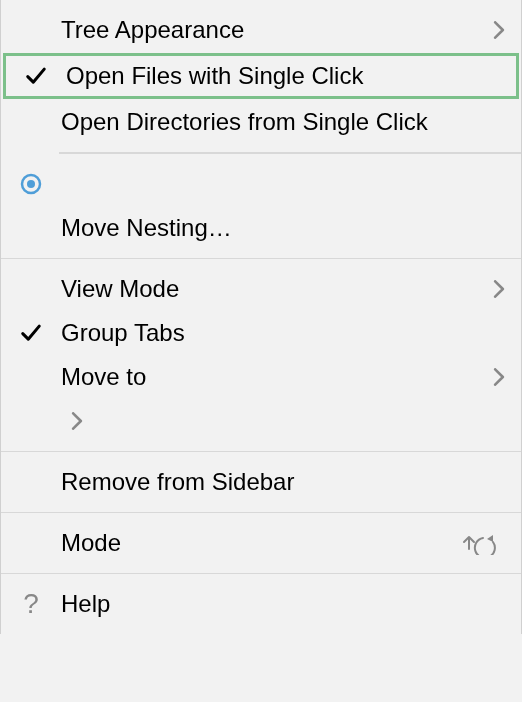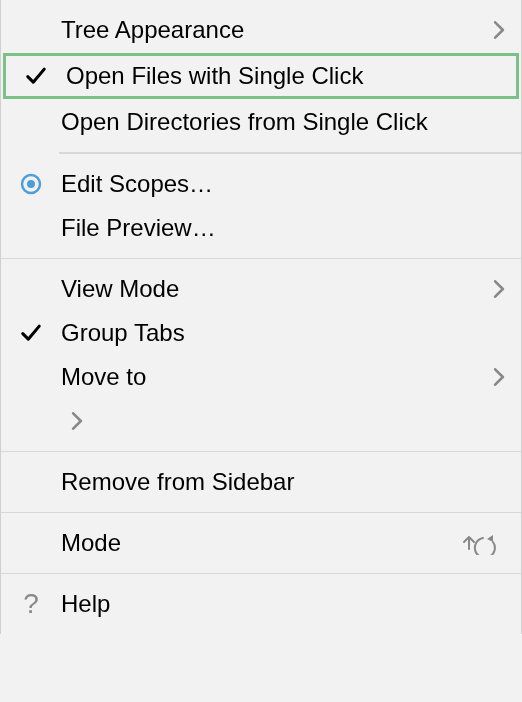--- a/index.html
+++ b/index.html
@@ -97,26 +97,25 @@
 
   <div class="short-divider"></div>
 
   <div class="menu-item">
     <span class="icon-slot">
       <svg width="22" height="22" viewBox="0 0 22 22">
           <circle cx="11" cy="11" r="9" stroke="#4f9ed8" stroke-width="2.5" fill="none"></circle>
           <circle cx="11" cy="11" r="4" fill="#4f9ed8"></circle>
         </svg>
     </span>
-    <span class="label">Edit Scopes…</span>
   </div>
 
   <div class="menu-item">
     <span class="icon-slot"></span>
-    <span class="label">File Preview…</span>
+    <span class="label">Move Nesting…</span>
   </div>
 
   <div class="divider"></div>
 
   <div class="menu-item">
     <span class="icon-slot"></span>
     <span class="label">View Mode</span>
     <span class="chevron-slot">
       <svg width="12" height="18" viewBox="0 0 8 14">
           <path d="M1 1l6 6-6 6" stroke="#888" stroke-width="2" fill="none" stroke-linecap="round" stroke-linejoin="round"></path>

